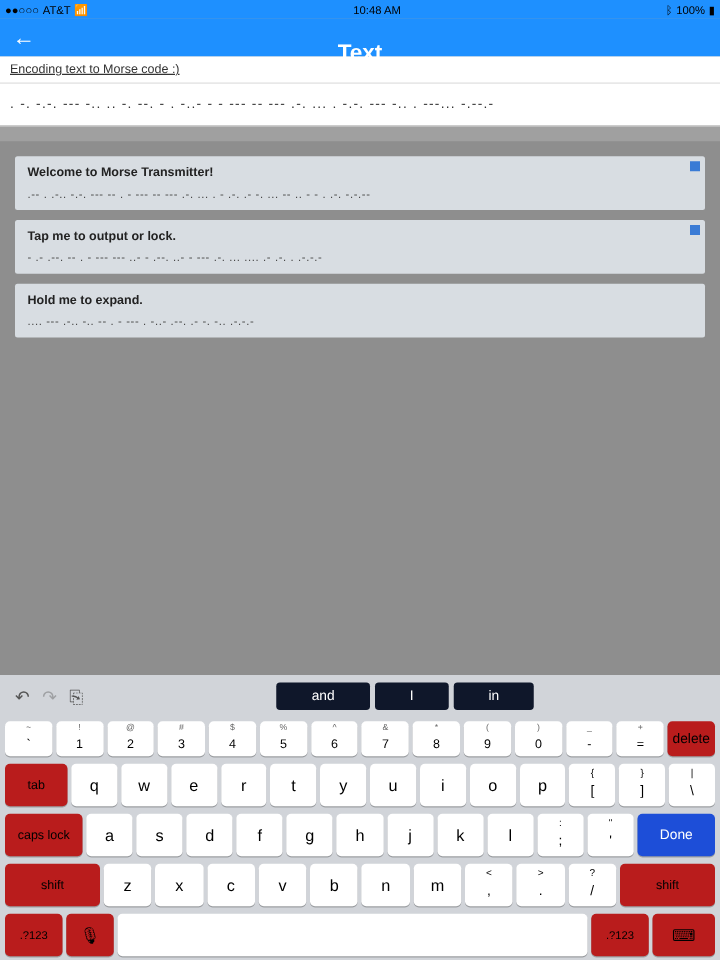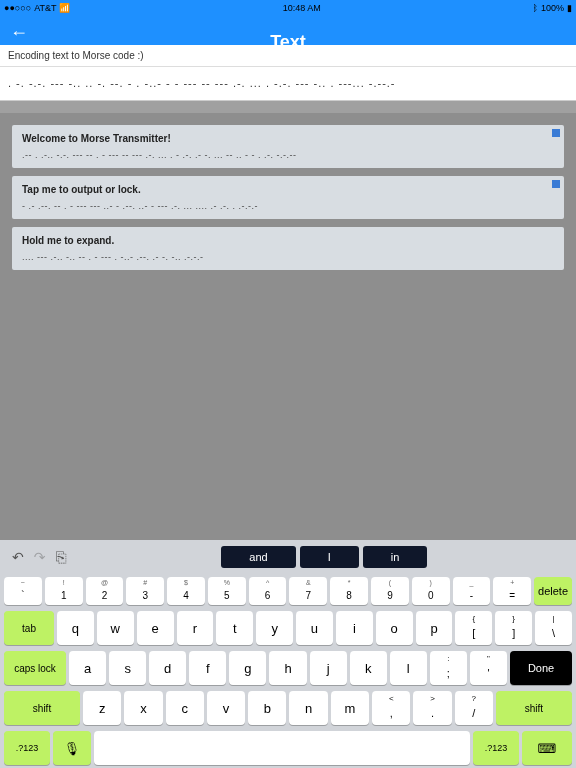--- a/index.html
+++ b/index.html
@@ -3,41 +3,41 @@
 <meta charset="utf-8">
 <style>
 * { margin: 0; padding: 0; box-sizing: border-box; font-family: -apple-system, Helvetica, Arial, sans-serif; }
 body { width: 576px; height: 768px; background: #a0a0a0; overflow: hidden; position: relative; }
 .status-bar { height: 15px; background: #1e90ff; display: flex; justify-content: space-between; align-items: center; padding: 0 4px; font-size: 9px; color: #000; }
 .status-left, .status-right { display: flex; align-items: center; gap: 3px; }
 .status-right { color: #000; }
 .nav-bar { height: 30px; background: #1e90ff; display: flex; align-items: center; justify-content: center; position: relative; }
 .back-btn { position: absolute; left: 10px; color: #fff; font-size: 18px; cursor: pointer; }
 .nav-title { color: #fff; font-size: 18px; font-weight: 600; margin-top: 24px; }
-.input-area { background: #fff; padding: 5px 8px; font-size: 10px; color: #333; border-bottom: 1px solid #ddd; }
+.input-area { background: #fff; padding: 5px 8px; font-size: 10px; color: #333; border-bottom: 1px solid #ddd; text-decoration: underline; }
 .morse-output { background: #fff; padding: 8px; font-size: 11px; color: #333; letter-spacing: 1px; line-height: 1.5; border-bottom: 1px solid #ccc; word-break: break-all; }
 .overlay { background: rgba(120,120,120,0.45); position: absolute; top: 113px; left: 0; right: 0; bottom: 0; }
 .cards { padding: 12px; }
 .card { background: #d8dde2; border-radius: 2px; padding: 8px 10px; margin-bottom: 8px; position: relative; }
 .card-title { font-size: 10px; font-weight: 600; color: #222; margin-bottom: 6px; }
 .card-morse { font-size: 9px; color: #444; letter-spacing: 0.5px; overflow: hidden; white-space: nowrap; }
 .card-corner { position: absolute; top: 4px; right: 4px; width: 8px; height: 8px; background: #3a7bd5; }
 .keyboard { position: absolute; bottom: 0; left: 0; right: 0; background: #d1d4d9; }
 .suggest-row { display: flex; align-items: center; height: 34px; padding: 0 6px; gap: 6px; }
 .tool-icons { display: flex; gap: 10px; font-size: 14px; color: #555; padding: 0 6px; }
 .tool-icons span { cursor: pointer; }
 .suggestions { display: flex; gap: 4px; flex: 1; justify-content: center; }
 .sugg { background: #0f172a; color: #fff; font-size: 11px; padding: 5px 28px; border-radius: 3px; cursor: pointer; }
 .num-row, .key-row { display: flex; gap: 3px; padding: 3px 4px; }
 .key { background: #fff; border-radius: 4px; box-shadow: 0 1px 0 rgba(0,0,0,0.25); display: flex; flex-direction: column; align-items: center; justify-content: center; cursor: pointer; font-size: 13px; color: #000; position: relative; height: 34px; }
 .num-row .key { flex: 1; height: 28px; font-size: 11px; }
 .num-row .key .super { font-size: 7px; color: #666; position: absolute; top: 2px; }
 .num-row .key .main { font-size: 10px; margin-top: 8px; }
-.key-gray { background: #bef264; }
-.key-blue { background: #000000; color: #fff; }
+.key-gray { background: #b91c1c; }
+.key-blue { background: #1d4ed8; color: #fff; }
 .row3 { padding-left: 4px; padding-right: 4px; }
 .row3 .tab-key { width: 50px; font-size: 10px; }
 .row3 .letter { flex: 1; }
 .row4 .caps-key { width: 62px; font-size: 10px; }
 .row4 .letter { flex: 1; }
 .row4 .done-key { width: 62px; font-size: 11px; }
 .row5 .shift-key { width: 76px; font-size: 10px; }
 .row5 .letter { flex: 1; }
 .row6 .sym-key { width: 46px; font-size: 9px; }
 .row6 .mic-key { width: 38px; }

